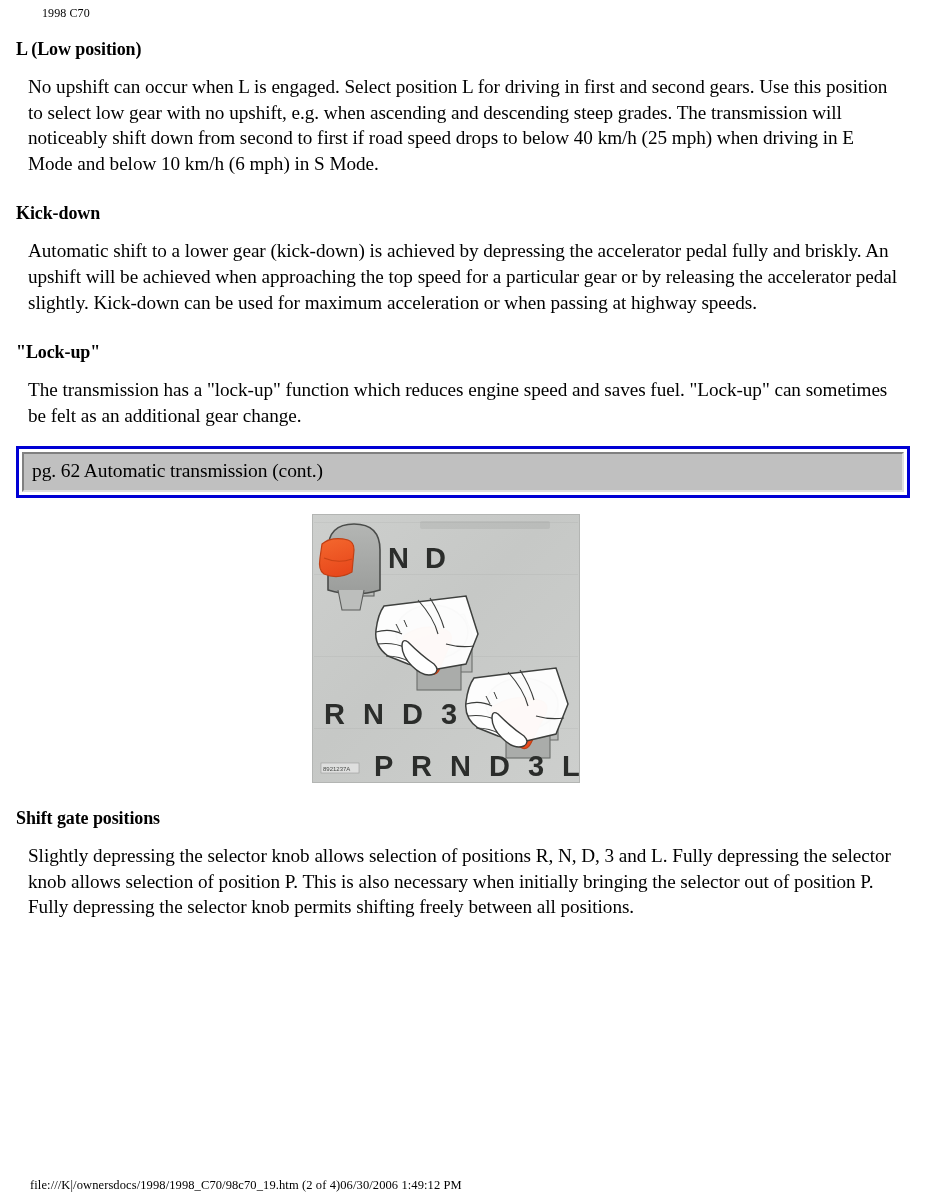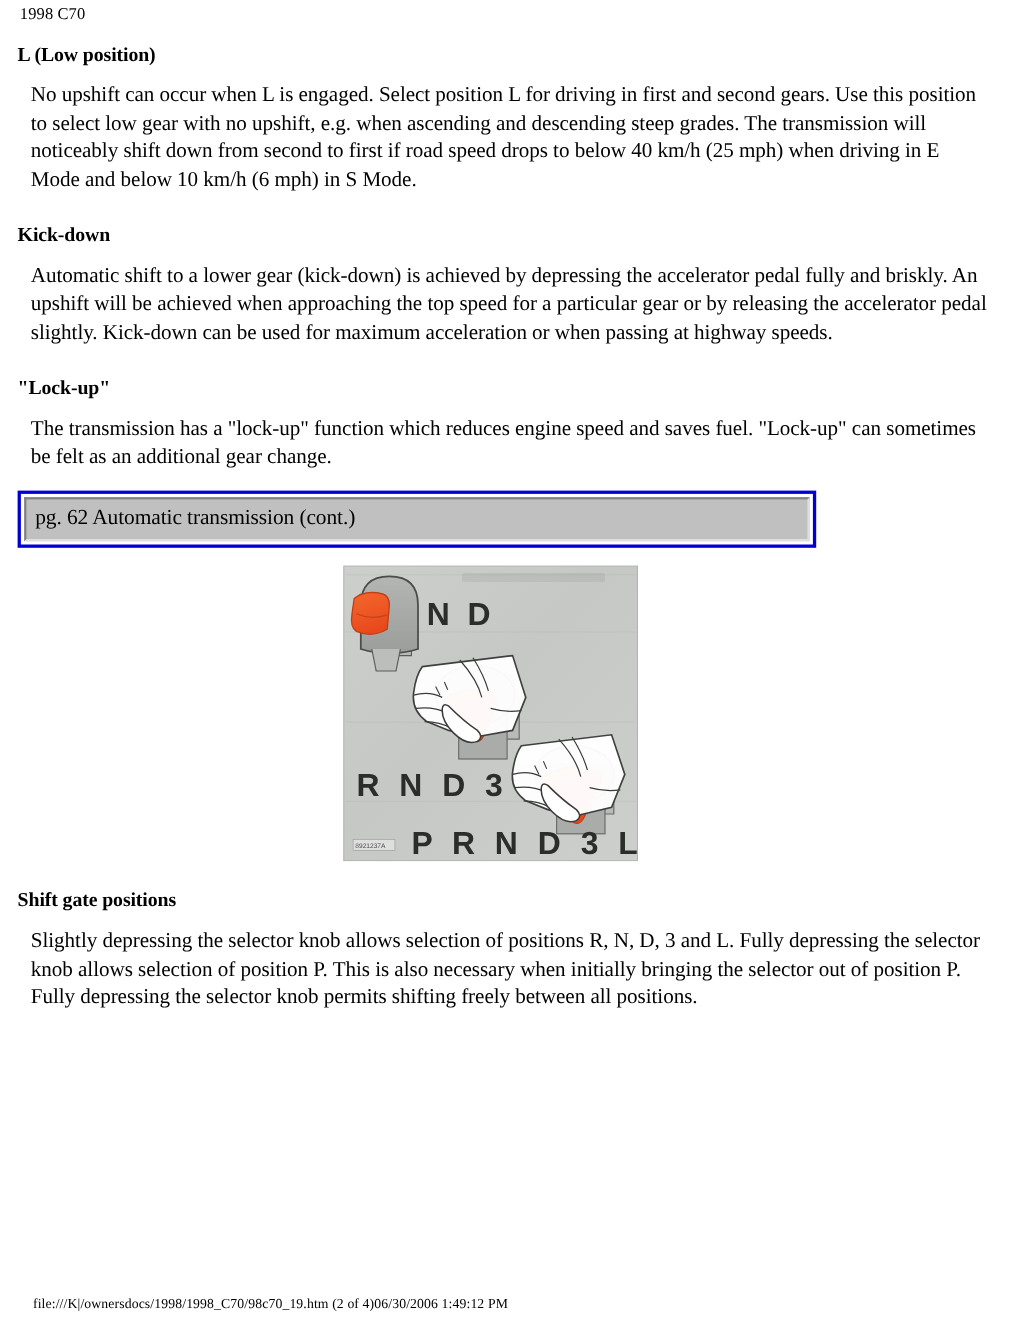--- a/index.html
+++ b/index.html
@@ -20,22 +20,22 @@
     position: relative;
     width: 927px;
     height: 1200px;
     box-sizing: border-box;
   }
 
   
   .doc-header {
     position: absolute;
     top: 6px;
-    left: 18px;
-    font-size: 15px;
+    left: 42px;
+    font-size: 12px;
     line-height: 14px;
     letter-spacing: 0.1px;
   }
 
   
   .content {
     position: absolute;
     top: 36px;
     left: 16px;
     width: 895px;
@@ -61,21 +61,21 @@
   p.body-text + p.body-text { margin-top: 0; }
 
   .spacer-kick { height: 10px; }
   .spacer-lock { height: 10px; }
 
   
   .nav-bar-outer {
     position: absolute;
     left: 16px;
     top: 446px;
-    width: 726px;
+    width: 894px;
     box-sizing: border-box;
     border: 3px solid #0000d4;
     background: #ffffff;
     padding: 3px;
   }
   .nav-bar-inner {
     box-sizing: border-box;
     background: #c0c0c0;
     border-top: 2px solid #808080;
     border-left: 2px solid #808080;

